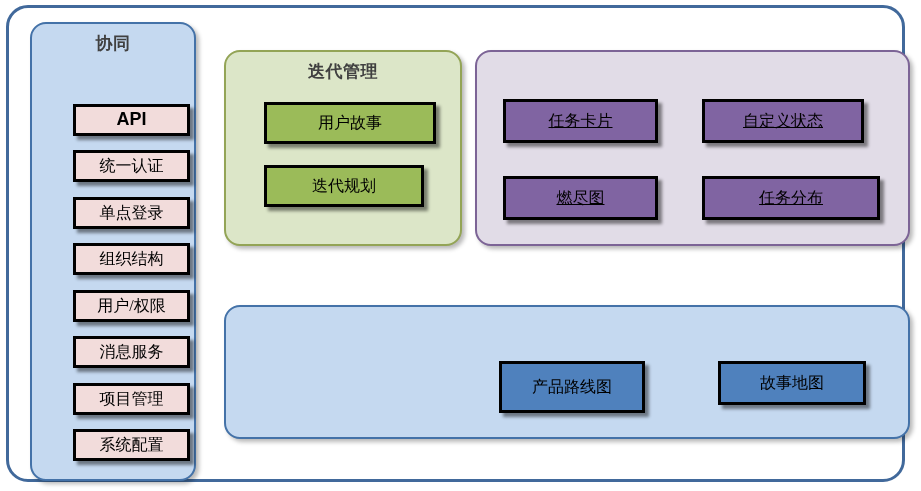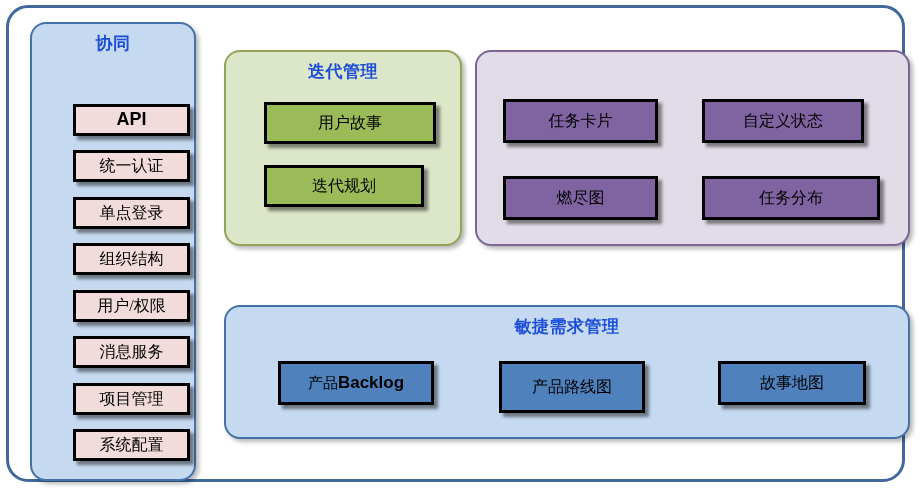--- a/index.html
+++ b/index.html
@@ -38,21 +38,21 @@
   }
   .panel-title {
     position: absolute;
     top: 8px;
     left: 0;
     right: 0;
     text-align: center;
     font-family: "Liberation Sans", "DejaVu Sans", sans-serif;
     font-weight: bold;
     font-size: 17px;
-    color: #1d4ed8;
+    color: #404040;
     letter-spacing: 0.5px;
   }
 
   
   #sidebar-panel {
     left: 21px;
     top: 14px;
     width: 166px;
     height: 459px;
     background: #c5d9f0;
@@ -98,21 +98,21 @@
     display: flex;
     align-items: center;
     justify-content: center;
     text-align: center;
     font-size: 16px;
     color: #000000;
     line-height: 1.1;
   }
   .box.pink  { background: #f2dcdb; margin-top: 28px; }
   .box.green { background: #9bbb59; }
-  .box.purple{ background: #8064a2; }
+  .box.purple{ background: #8064a2; text-decoration: underline; }
   .box.blue  { background: #4f81bd; }
 
   .box.bold-sans {
     font-family: "Liberation Sans", "DejaVu Sans", sans-serif;
     font-weight: bold;
     font-size: 18px;
   }
   .box .mix-han {
     font-family: "Liberation Serif", "DejaVu Serif", serif;
     font-size: 15px;
@@ -197,27 +197,21 @@
     <div class="box purple" style="left:26px; top:124px; width:155px; height:44px;">
       <span>燃尽图</span>
     </div>
 
     <div class="box purple" style="left:225px; top:124px; width:178px; height:44px;">
       <span>任务分布</span>
     </div>
   </div>
 
   <div class="panel" id="agile-panel">
-    <div class="panel-title">敏捷需求管理</div>
-
-    <div class="box blue" style="left:52px; top:54px; width:156px; height:44px;">
-      <span>
-        <span class="mix-han">产品</span><span class="mix-latin">Backlog</span>
-      </span>
-    </div>
+
 
     <div class="box blue" style="left:273px; top:54px; width:146px; height:52px;">
       <span>产品路线图</span>
     </div>
 
     <div class="box blue" style="left:492px; top:54px; width:148px; height:44px;">
       <span>故事地图</span>
     </div>
   </div>
 

